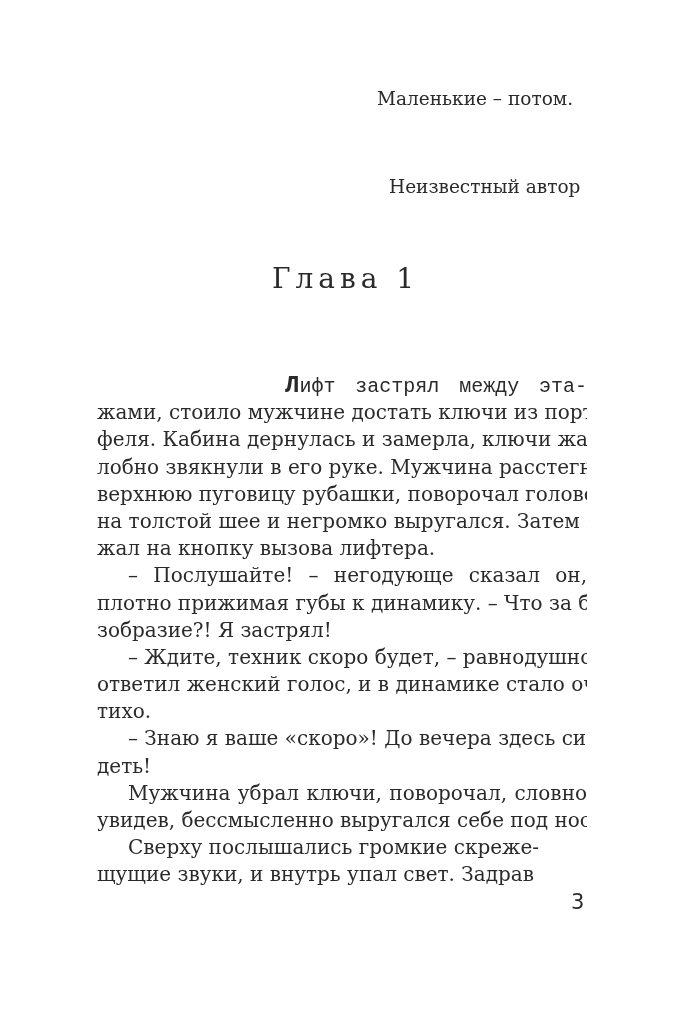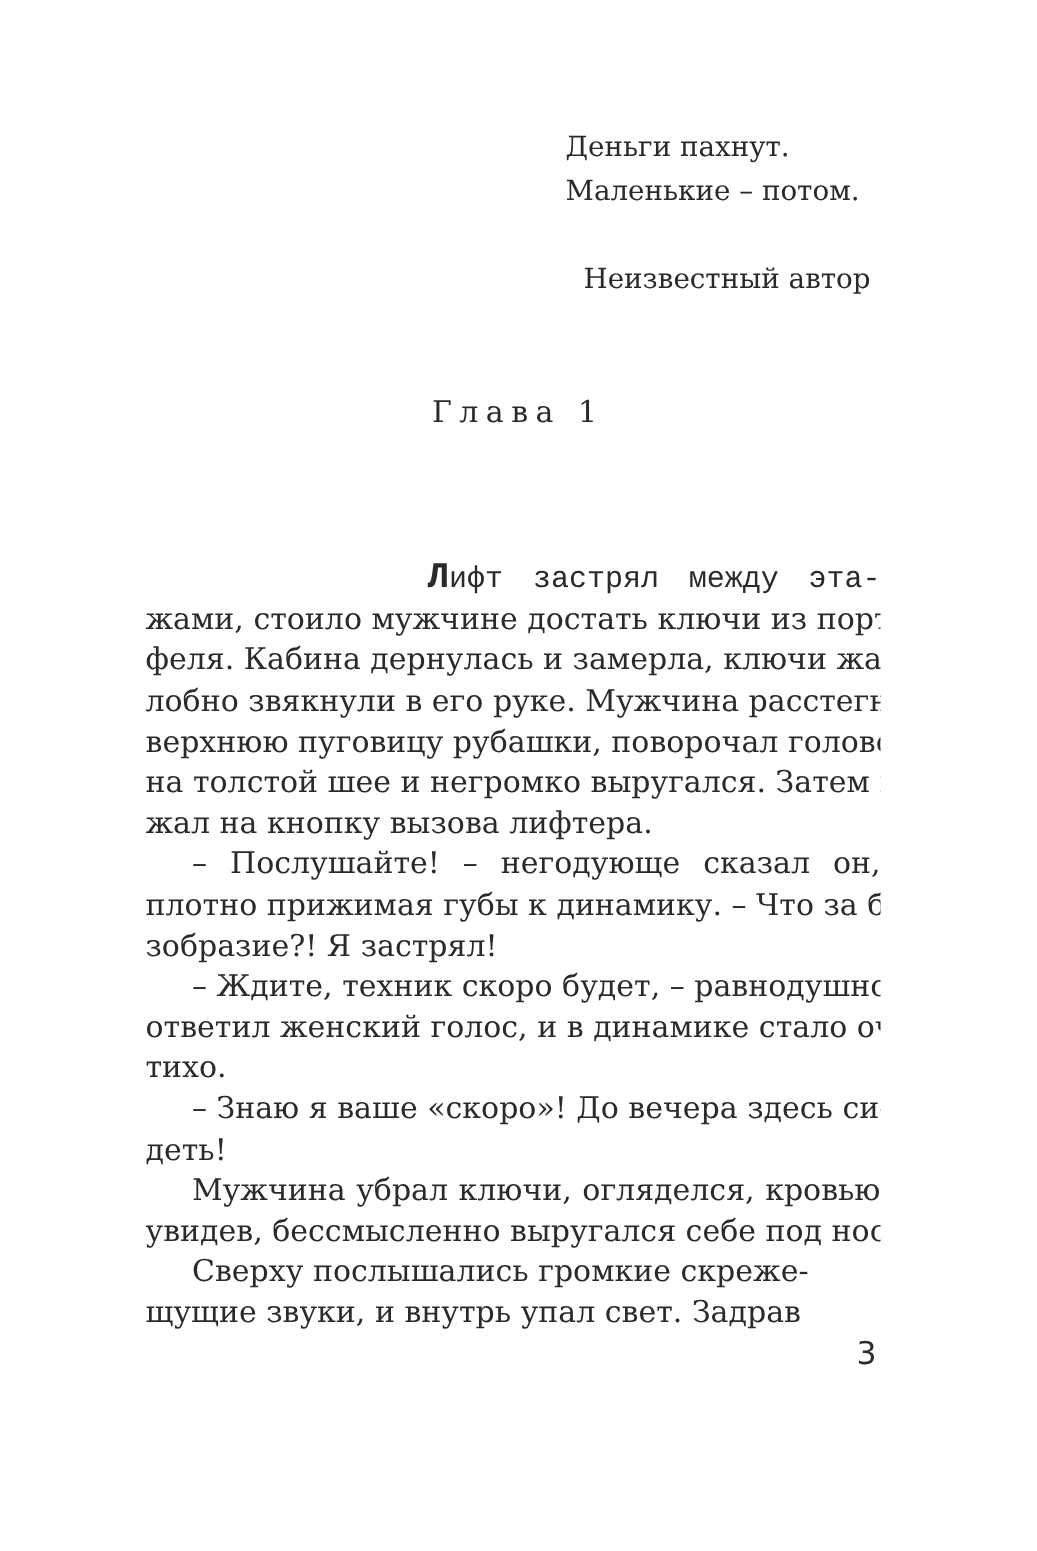--- a/index.html
+++ b/index.html
@@ -32,21 +32,21 @@
       top: 176px;
       font-size: 18.5px;
       white-space: nowrap;
     }
     .chapter-title {
       position: absolute;
       left: 0;
       width: 691px;
       top: 262px;
       text-align: center;
-      font-size: 20px;
+      font-size: 28px;
       letter-spacing: 5px;
       font-variant: normal;
     }
     .body-text {
       position: absolute;
       left: 97px;
       top: 372px;
       width: 490px;
     }
     .line {
@@ -78,21 +78,20 @@
       top: 890px;
       font-family: "DejaVu Sans", "Liberation Sans", sans-serif;
       font-size: 21px;
       color: #2a2a2a;
     }
   </style>
 </head>
 <body>
 
 <div class="epigraph">
-  <div class="epigraph-line">Деньги пахнут.</div>
   <div class="epigraph-line">Маленькие – потом.</div>
 </div>
 <div class="epigraph-author">Неизвестный автор</div>
 
 <div class="chapter-title">Глава 1</div>
 
 <div class="body-text">
   <div class="line first"><span class="drop">Л</span><span>ифт застрял между эта-</span></div>
   <div class="line">жами, стоило мужчине достать ключи из порт-</div>
   <div class="line">феля. Кабина дернулась и замерла, ключи жа-</div>
@@ -101,19 +100,19 @@
   <div class="line">на толстой шее и негромко выругался. Затем на-</div>
   <div class="line last">жал на кнопку вызова лифтера.</div>
   <div class="line indent">– Послушайте! – негодующе сказал он,</div>
   <div class="line">плотно прижимая губы к динамику. – Что за бе-</div>
   <div class="line last">зобразие?! Я застрял!</div>
   <div class="line indent">– Ждите, техник скоро будет, – равнодушно</div>
   <div class="line">ответил женский голос, и в динамике стало очень</div>
   <div class="line last">тихо.</div>
   <div class="line indent">– Знаю я ваше «скоро»! До вечера здесь си-</div>
   <div class="line last">деть!</div>
-  <div class="line indent">Мужчина убрал ключи, огляделся, кровью</div>
+  <div class="line indent">Мужчина убрал ключи, поворочал, словно</div>
   <div class="line last">увидев, бессмысленно выругался себе под нос.</div>
   <div class="line indent last">Сверху послышались громкие скреже-</div>
   <div class="line last">щущие звуки, и внутрь упал свет. Задрав</div>
 </div>
 
 <div class="page-number">3</div>
 
 </body></html>

